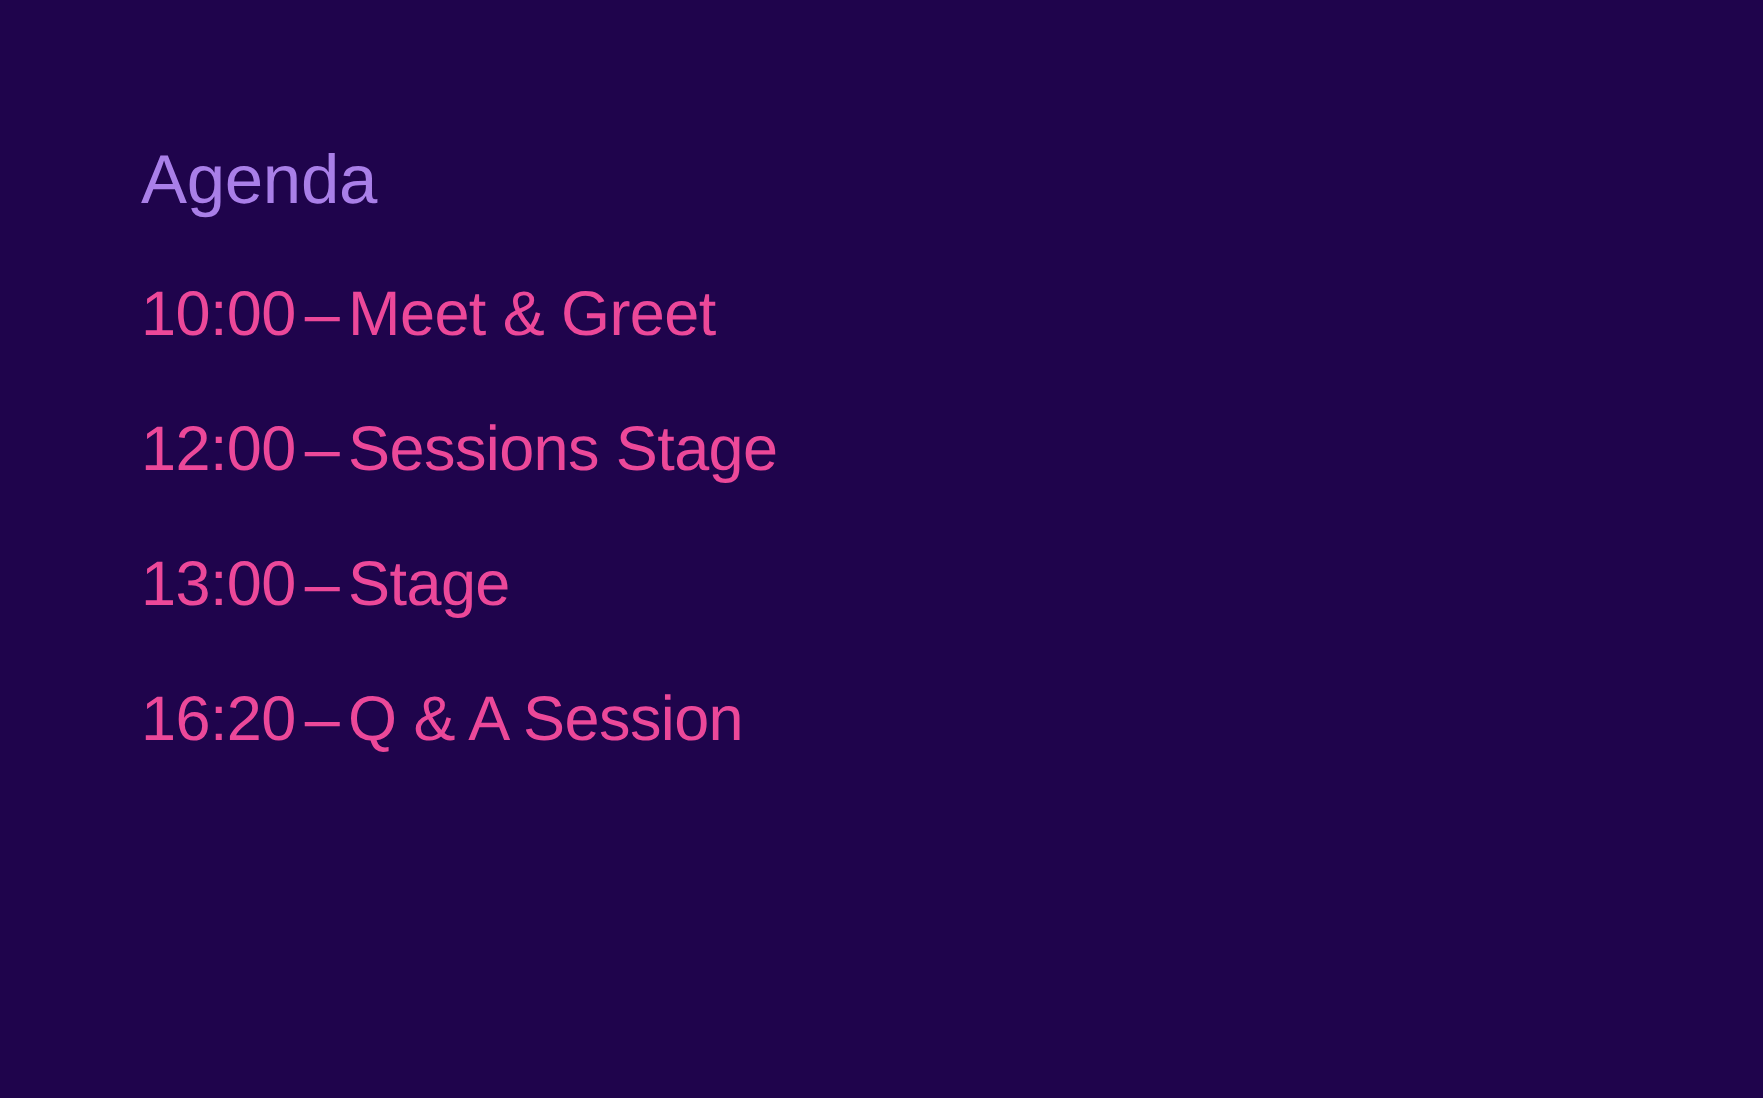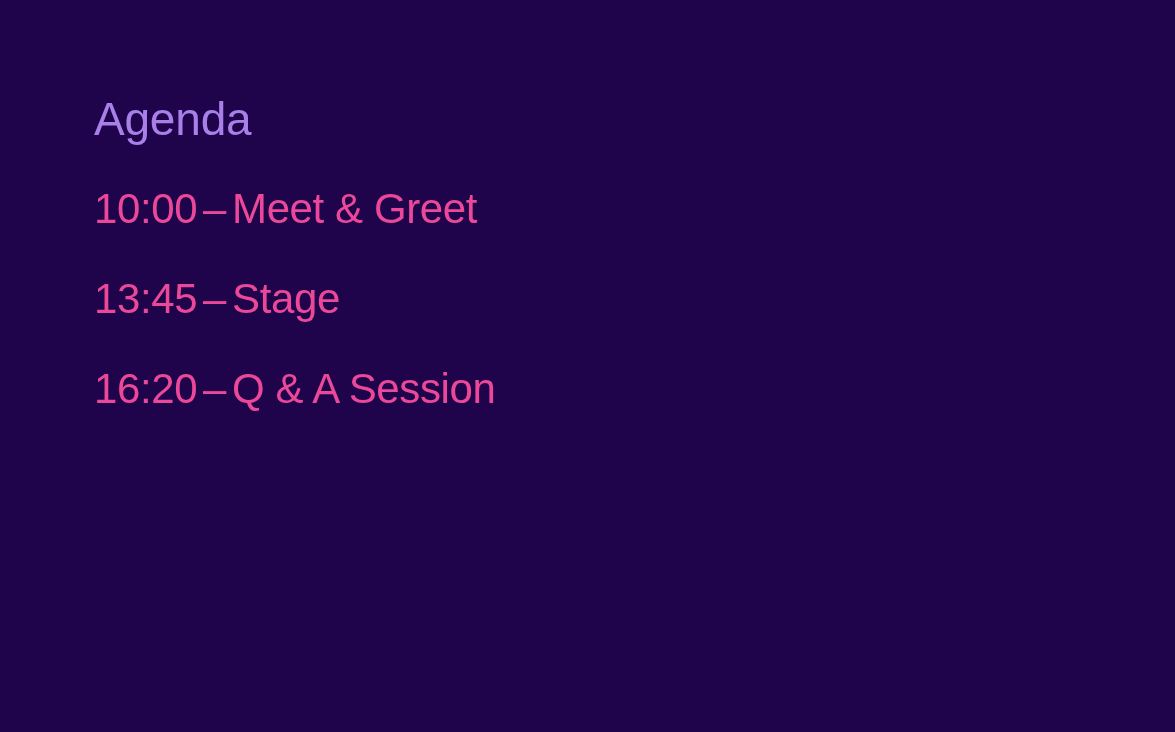--- a/index.html
+++ b/index.html
@@ -78,23 +78,26 @@
   <div class="slide-content">
 
     <h1 class="agenda-heading">Agenda</h1>
 
     <ul class="agenda-list">
 
       <li class="agenda-item">
         <span class="item-time">10:00</span><span class="item-dash">–</span><span class="item-label">Meet &amp; Greet</span>
       </li>
 
+      <li class="agenda-item">
+        <span class="item-time">12:00</span><span class="item-dash">–</span><span class="item-label">Sessions Stage</span>
+      </li>
 
       <li class="agenda-item">
-        <span class="item-time">13:45</span><span class="item-dash">–</span><span class="item-label">Stage</span>
+        <span class="item-time">13:00</span><span class="item-dash">–</span><span class="item-label">Stage</span>
       </li>
 
 
       <li class="agenda-item">
         <span class="item-time">16:20</span><span class="item-dash">–</span><span class="item-label">Q &amp; A Session</span>
       </li>
 
     </ul>
   </div>
 </div>

